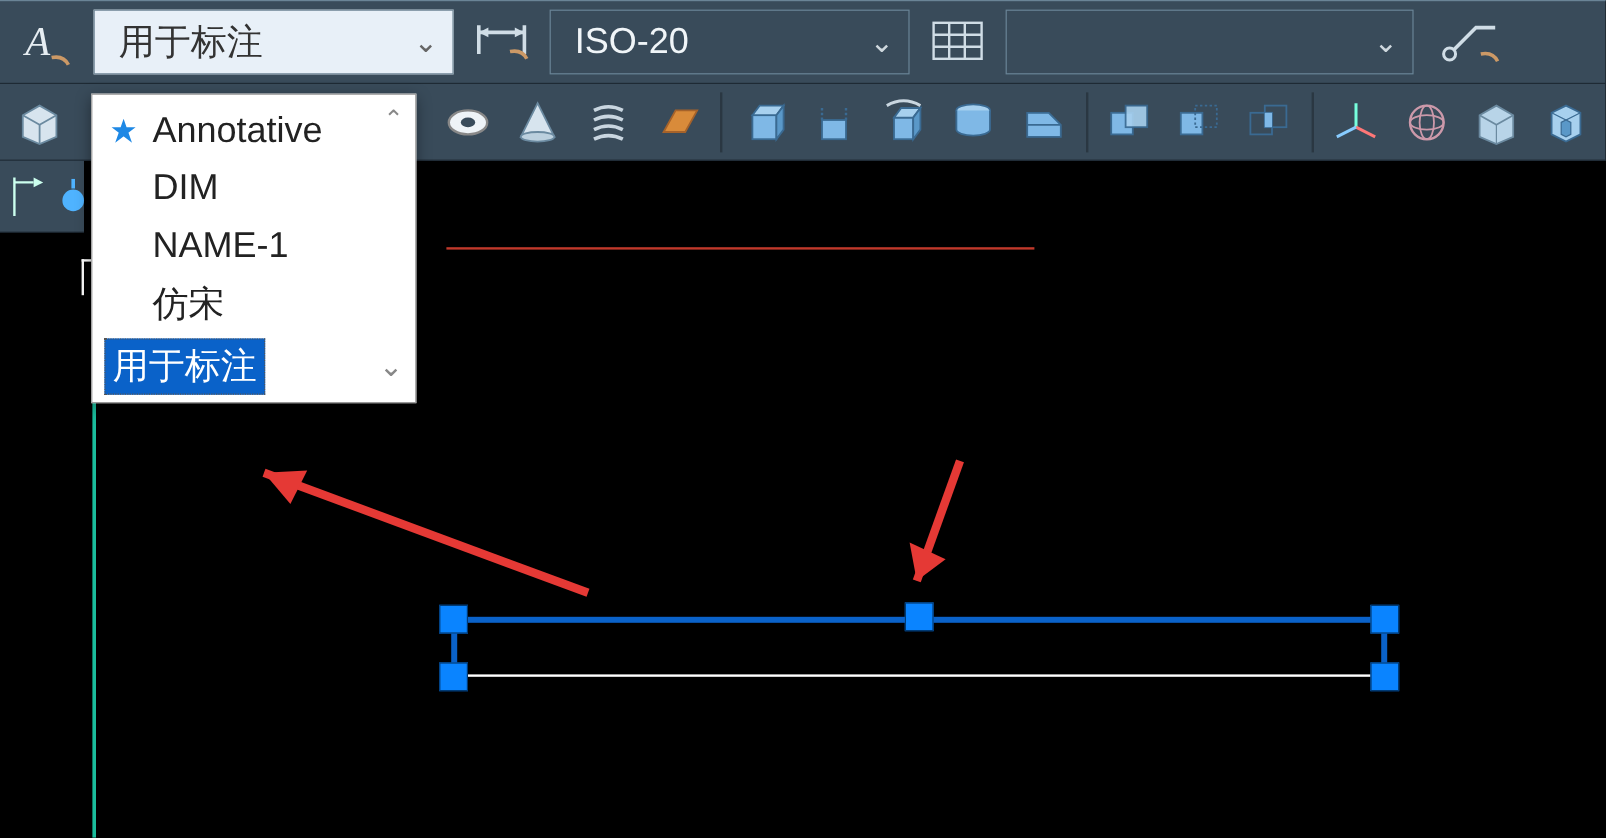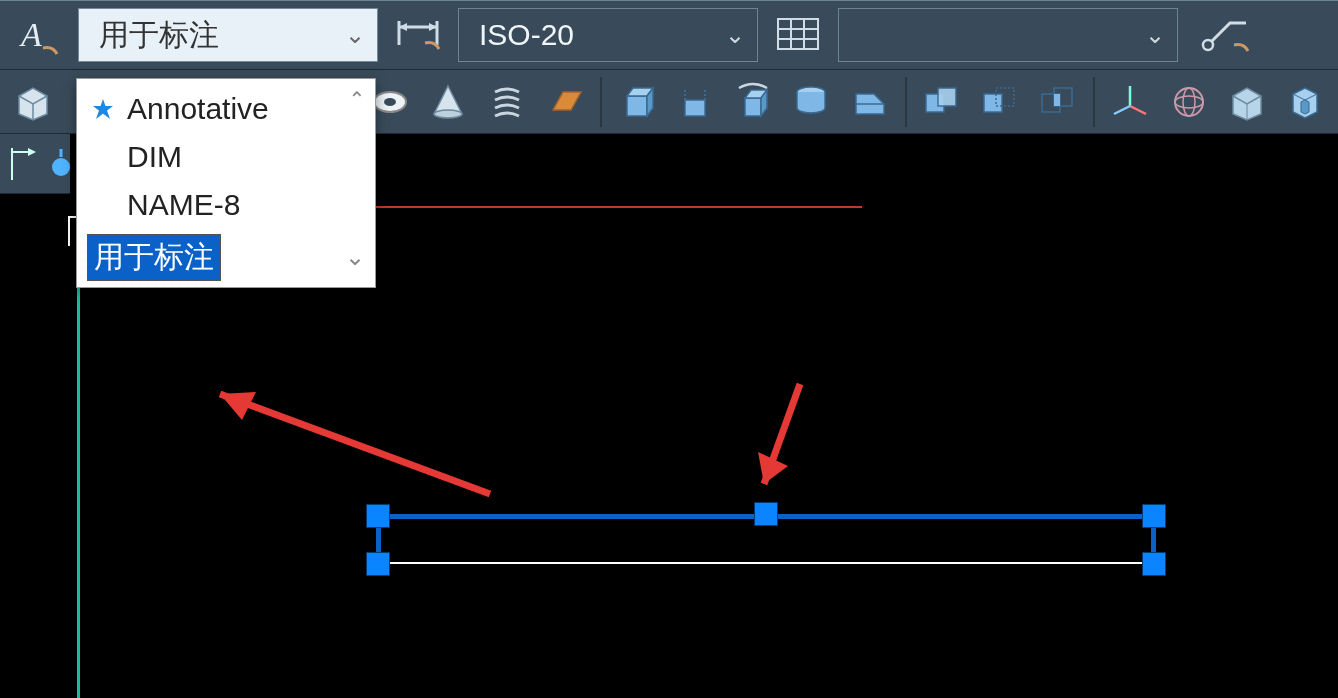--- a/index.html
+++ b/index.html
@@ -49,21 +49,21 @@
   .combo.dim { width: 300px; background:#394b5a; color:#f0f5f8; border-color:#6a8496; margin-left:6px;}
   .combo.wide { width: 340px; background:#394b5a; border-color:#6a8496; margin-left:6px;}
   .chev { font-size:24px; color:#666; }
   .combo.dim .chev, .combo.wide .chev { color:#cfd8de;}
 
   
   .dropdown {
     position:absolute;
     top: 78px;
     left: 76px;
-    width: 300px;
+    width: 271px;
     background:#fff;
     border:1px solid #999;
     box-shadow:0 4px 12px rgba(0,0,0,.4);
     padding: 6px 4px 6px 4px;
     z-index: 100;
   }
   .dropdown-item {
     display:flex;
     align-items:center;
     height:48px;
@@ -364,21 +364,25 @@
         </svg>
     </span>
     <span>Annotative</span>
   </div>
   <div class="dropdown-item">
     <span class="spacer"></span>
     <span>DIM</span>
   </div>
   <div class="dropdown-item">
     <span class="spacer"></span>
-    <span>NAME-8</span>
+    <span>NAME-1</span>
+  </div>
+  <div class="dropdown-item">
+    <span class="spacer"></span>
+    <span>仿宋</span>
   </div>
   <div class="dropdown-item edit">
     <span class="sel">用于标注</span>
     <span class="chev" style="color:#888">⌄</span>
   </div>
   <div class="dropdown-sb">
     <div class="up">⌃</div>
   </div>
 </div>
 

